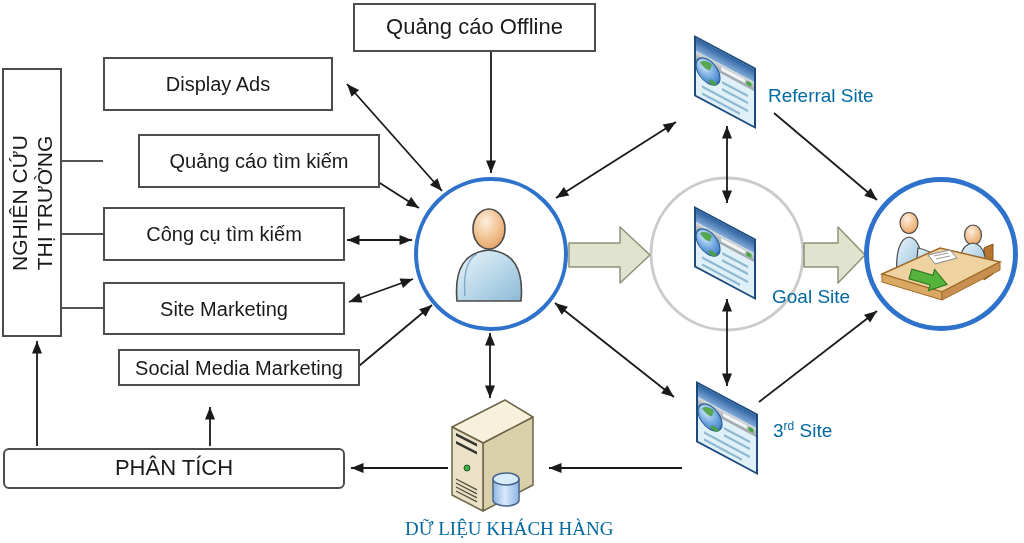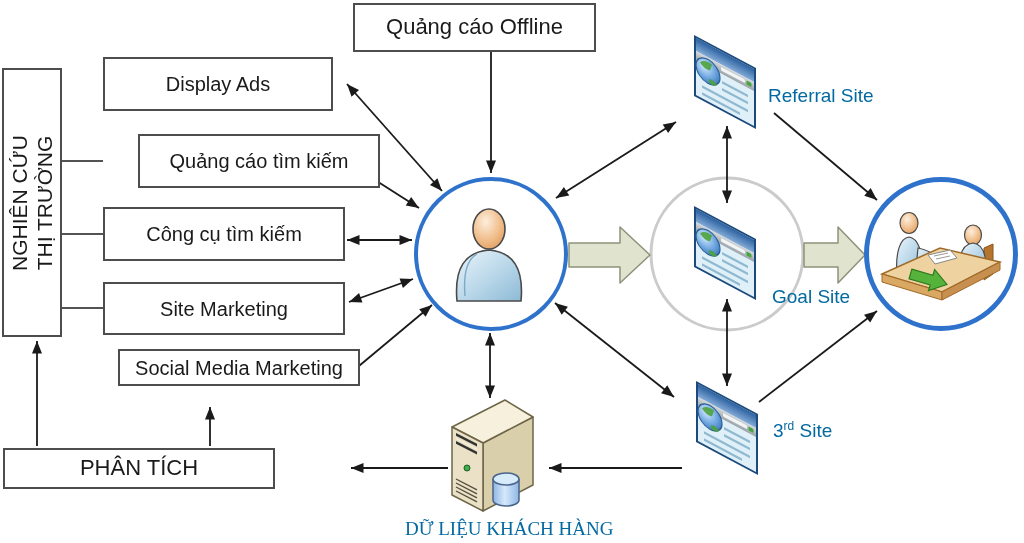--- a/index.html
+++ b/index.html
@@ -127,21 +127,21 @@
   </div>
 
   <div class="dbox" style="left:103px;top:57px;width:230px;height:54px;">Display Ads</div>
   <div class="dbox" style="left:103px;top:134px;width:242px;height:54px;margin-left:35px;">Quảng cáo tìm kiếm</div>
   <div class="dbox" style="left:103px;top:207px;width:242px;height:54px;">Công cụ tìm kiếm</div>
   <div class="dbox" style="left:103px;top:282px;width:242px;height:53px;">Site Marketing</div>
   <div class="dbox" style="left:118px;top:349px;width:242px;height:37px;">Social Media Marketing</div>
 
   <div class="dbox big" style="left:353px;top:3px;width:243px;height:49px;">Quảng cáo Offline</div>
 
-  <div class="dbox big" style="left:3px;top:448px;width:272px;height:41px;">PHÂN TÍCH</div>
+  <div class="dbox big" style="left:3px;top:448px;width:342px;height:41px;border-radius:6px;">PHÂN TÍCH</div>
 
   <div class="bigcircle circle-visitor">
     <svg viewBox="0 0 100 100" width="100" height="100">
       <path d="M16,97 C13,64 24,48 48,46 C72,48 83,64 80,97 Z" fill="url(#gBody)" stroke="#4a4a4a" stroke-width="1.6"></path>
       <path d="M24,92 C22,68 27,55 36,50" fill="none" stroke="#7ea9c6" stroke-width="1.4"></path>
       <ellipse cx="48" cy="25" rx="16" ry="20" fill="url(#gHead)" stroke="#4a4a4a" stroke-width="1.6"></ellipse>
     </svg>
   </div>
 
   <div class="bigcircle circle-buyer">

